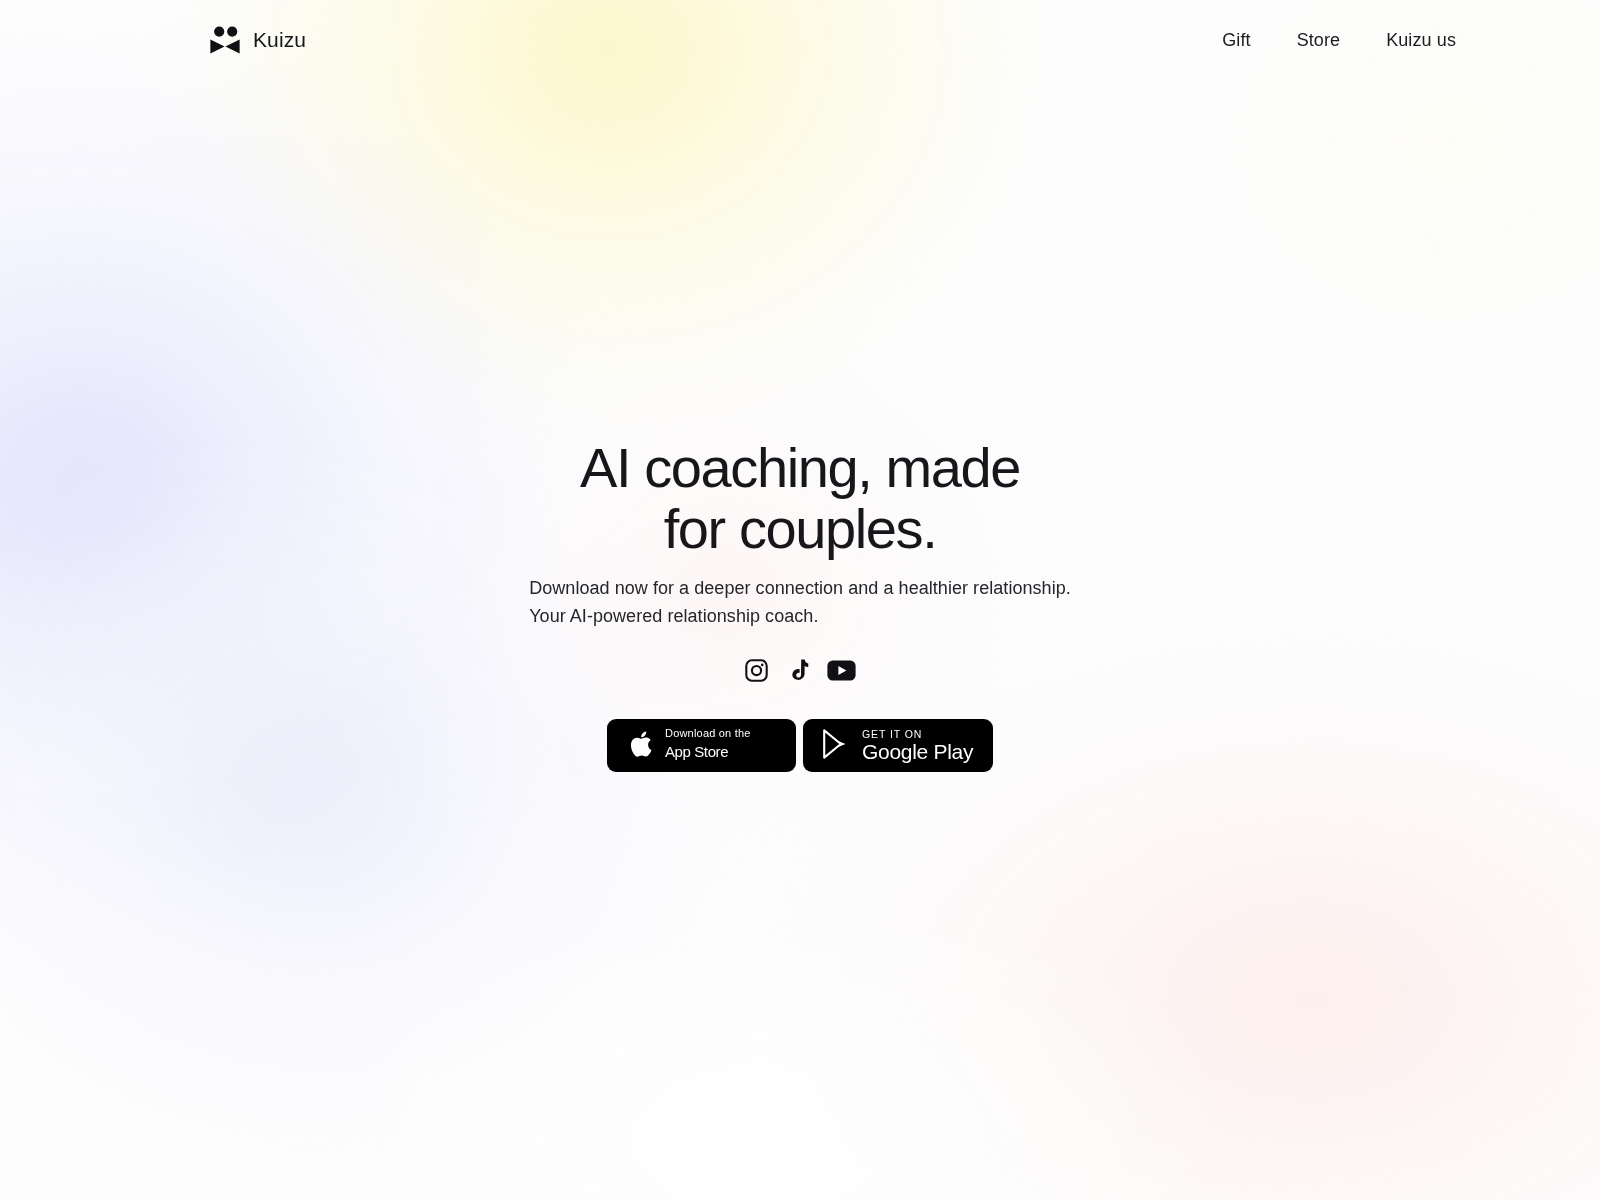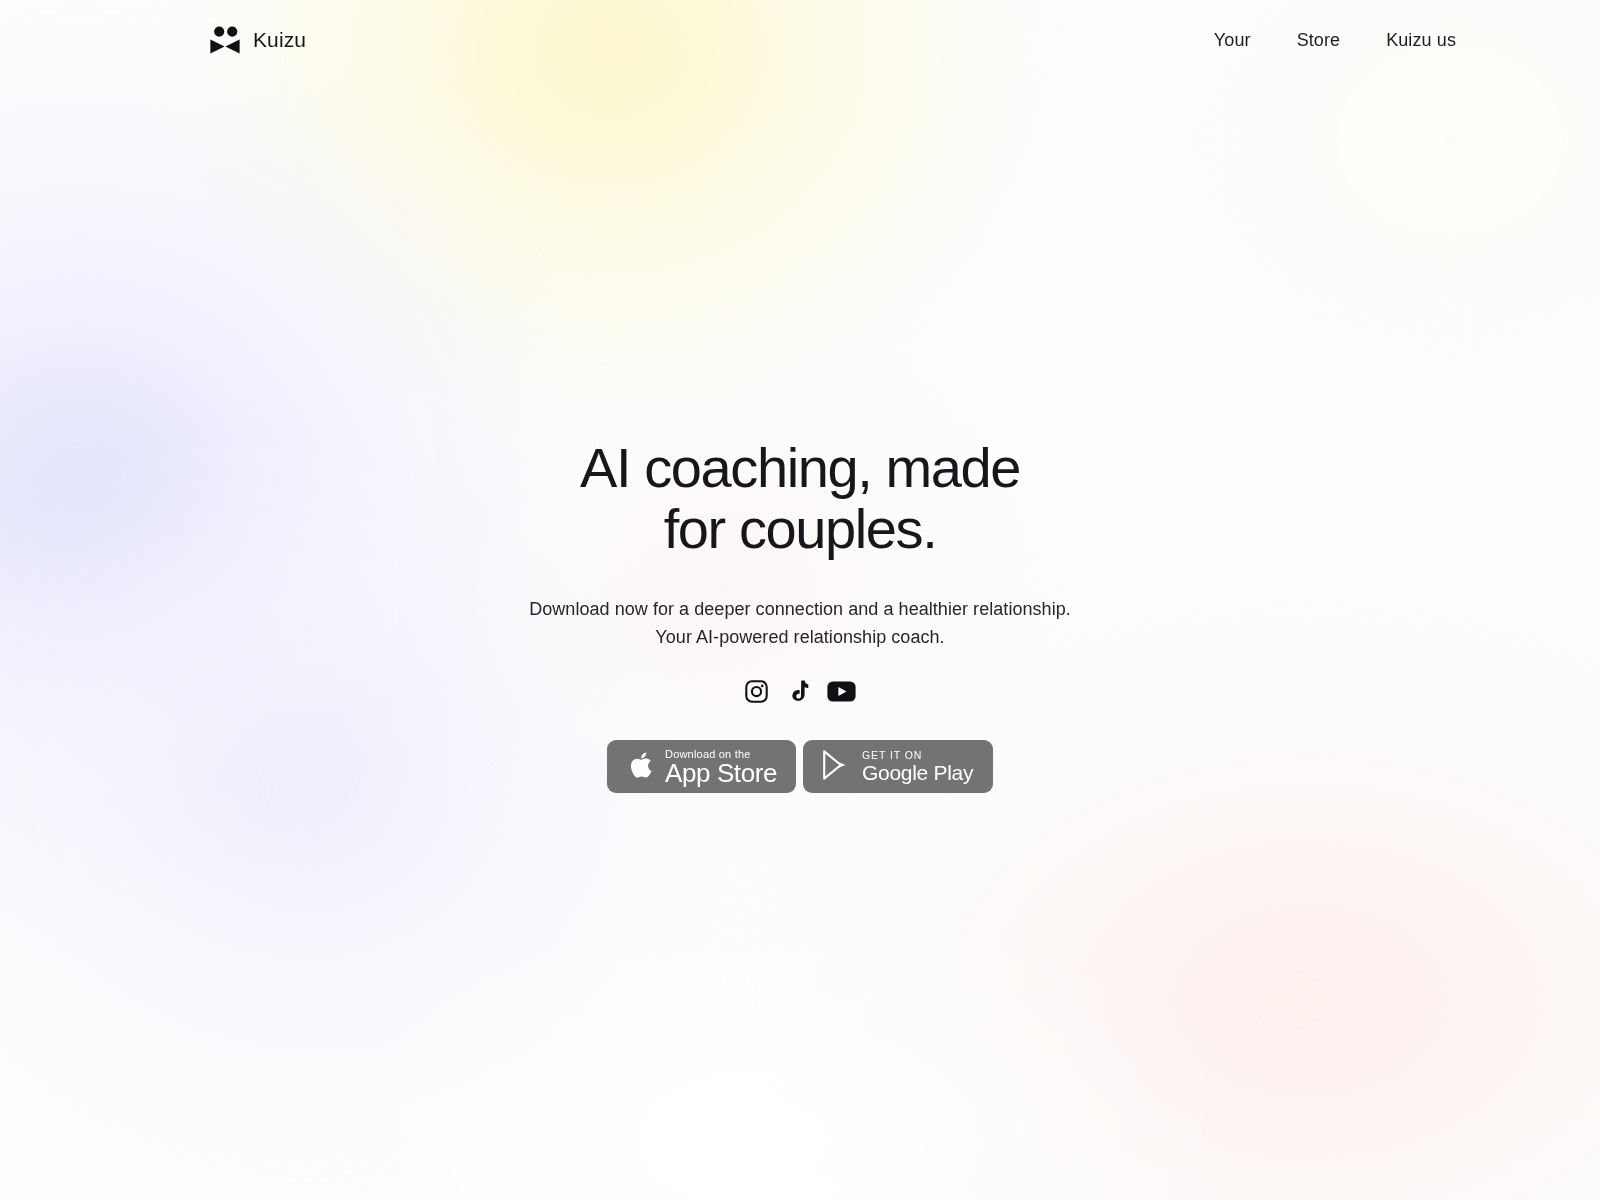--- a/index.html
+++ b/index.html
@@ -119,24 +119,23 @@
     font-size:56px;
     line-height:61px;
     font-weight:400;
     letter-spacing:-1.4px;
     text-align:center;
     color:#17171b;
     white-space:pre-line;
   }
 
   #subcopy {
-    margin-top:36px;
+    margin-top:15px;
     font-size:18px;
     line-height:28px;
-    text-align:center;
     color:#25252b;
     white-space:pre-line;
     letter-spacing:0.05px;
   }
 
   #socials {
     margin-top:28px;
     display:flex;
     align-items:center;
     gap:18px;
@@ -149,21 +148,21 @@
     color:#111115;
   }
 
   #store-badges {
     margin-top:32px;
     display:flex;
     align-items:center;
     gap:7px;
   }
   .badge {
-    background:#737373;
+    background:#000000;
     border-radius:9px;
     display:flex;
     align-items:center;
     cursor:pointer;
     color:#ffffff;
     height:53px;
     box-sizing:border-box;
   }
   .badge-appstore { width:189px; padding:0 17px 0 19px; gap:12px; }
   .badge-googleplay { width:190px; padding:0 14px 0 18px; gap:12px; }
@@ -173,21 +172,21 @@
     font-size:11px;
     line-height:13px;
     letter-spacing:0.2px;
   }
   .badge-top-gp {
     font-size:10.5px;
     line-height:12px;
     letter-spacing:0.9px;
   }
   .badge-bottom {
-    font-size:26px;
+    font-size:15px;
     line-height:24px;
     letter-spacing:-0.4px;
   }
   .badge-bottom-gp {
     font-size:21px;
     line-height:24px;
     letter-spacing:-0.3px;
   }
 </style>
 </head>
@@ -211,21 +210,21 @@
         <circle cx="11.2" cy="7.6" r="5.1" fill="#111115"></circle>
         <circle cx="24.2" cy="7.6" r="5.1" fill="#111115"></circle>
         <path d="M2.4 15.4 L16.6 22.4 L2.4 29.6 Z" fill="#111115"></path>
         <path d="M31.6 15.4 L17.4 22.4 L31.6 29.6 Z" fill="#111115"></path>
       </svg>
     </span>
     <span class="wordmark">Kuizu</span>
   </div>
 
   <nav>
-    <a href="#">Your</a>
+    <a href="#">Gift</a>
     <a href="#">Store</a>
     <a href="#">Kuizu us</a>
   </nav>
 
 </header>
 
 <main id="hero">
 
   <h1 id="headline">AI coaching, made
 for couples.</h1>

